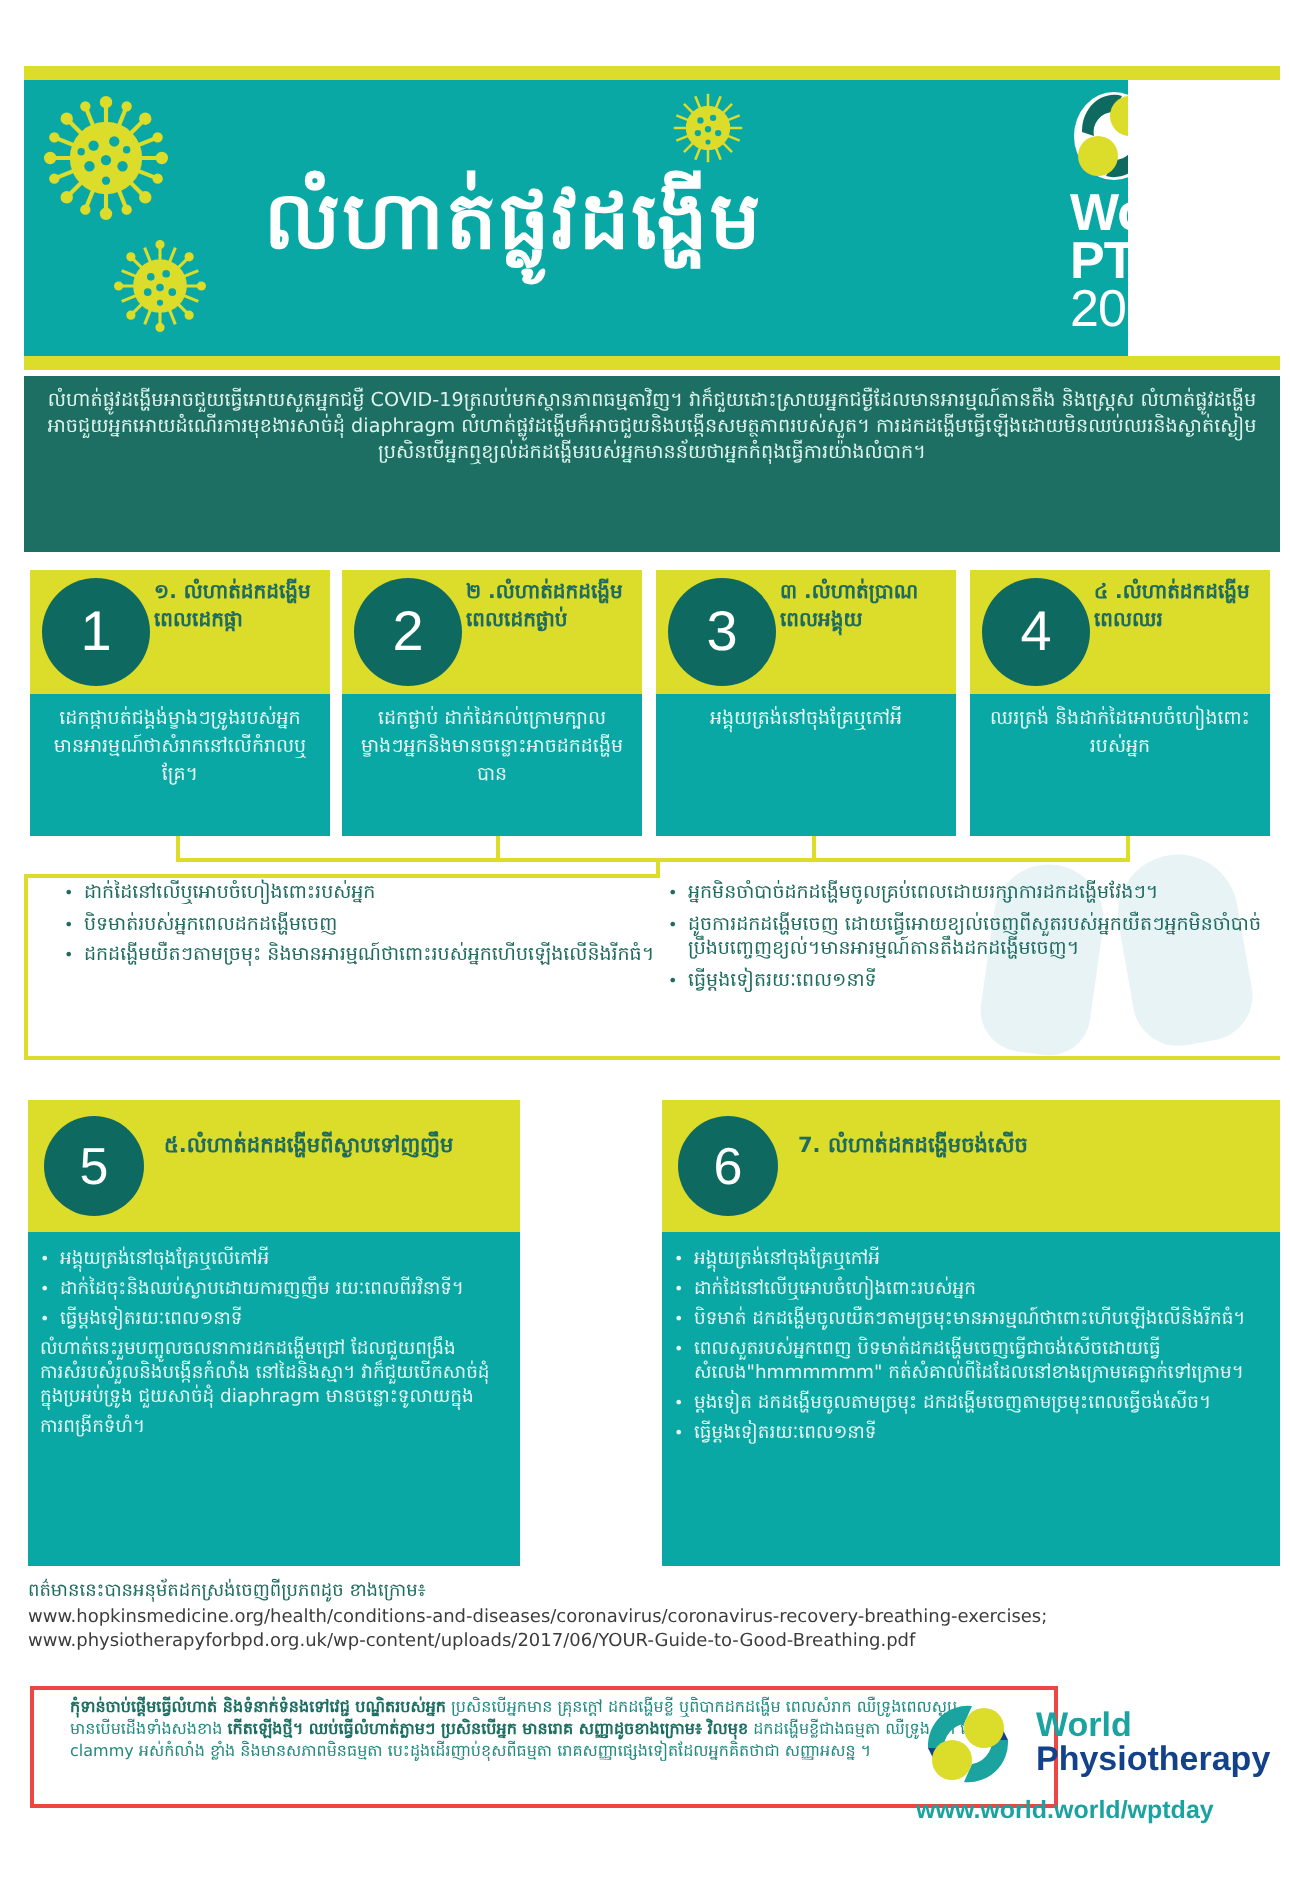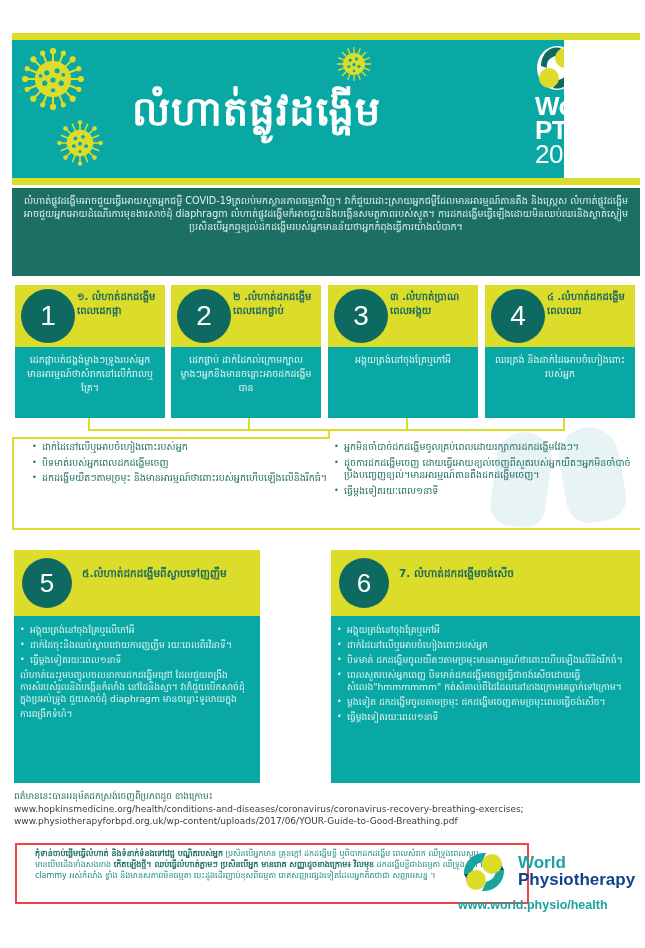--- a/index.html
+++ b/index.html
@@ -297,14 +297,14 @@
     <path d="M46 20 A20 20 0 0 1 24 41 L28 32 A12 12 0 0 0 38 20 Z" fill="#1ba3a0"></path>
     <path d="M6 24 L14 24 L10 32 Z" fill="#14428a"></path>
     <path d="M46 20 L38 20 L42 12 Z" fill="#14428a"></path>
     <ellipse cx="34" cy="14" rx="10" ry="10" fill="#dcdc2a"></ellipse>
     <ellipse cx="18" cy="30" rx="10" ry="10" fill="#dcdc2a"></ellipse>
   </svg>
   <div class="name">
     <span>World</span>
     <span class="p2">Physiotherapy</span>
   </div>
-  <div class="url">www.world.physio/health</div>
+  <div class="url">www.world.world/wptday</div>
 </div>
 
 </body></html>

